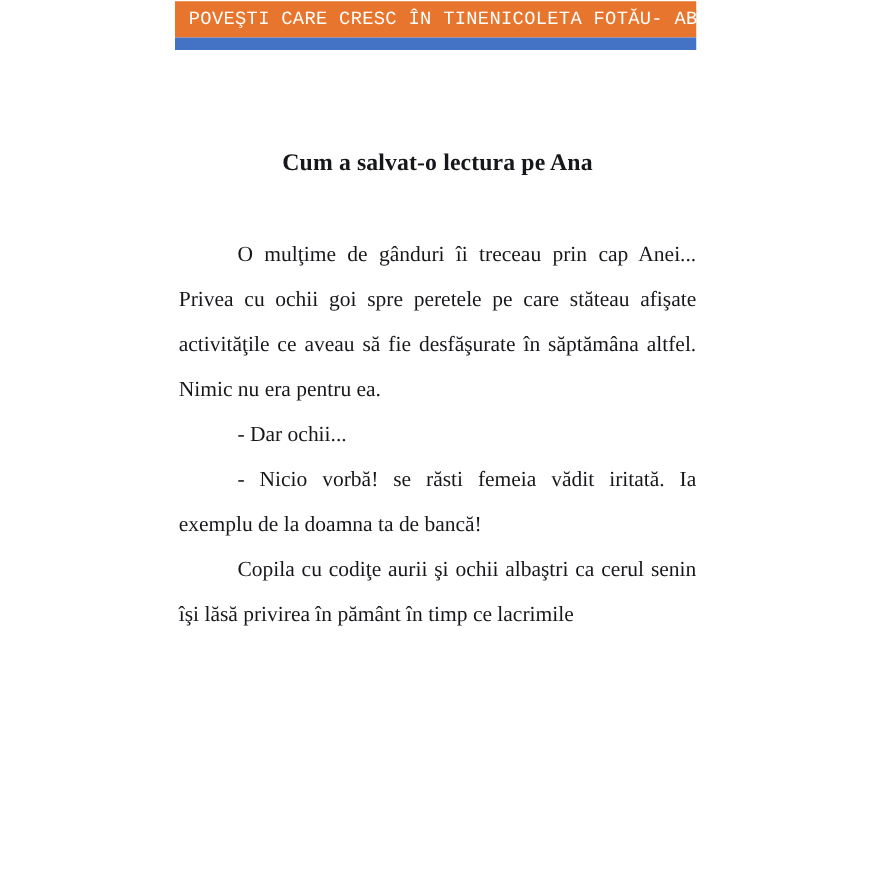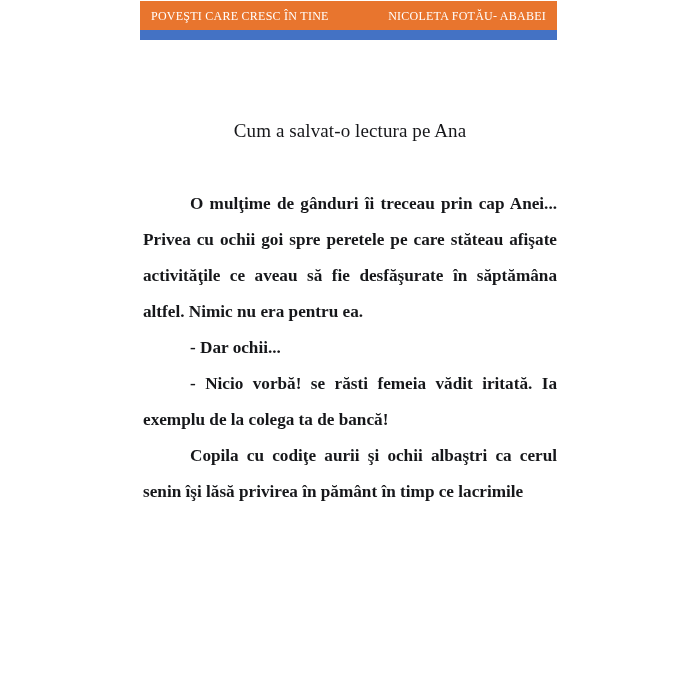--- a/index.html
+++ b/index.html
@@ -32,22 +32,22 @@
     box-sizing: border-box;
     width: 100%;
     height: 29px;
     background: #e8752e;
     display: flex;
     align-items: center;
     justify-content: space-between;
     padding: 0 11px;
   }
   .header-text {
-    font-family: Liberation Serif, serif;
-    font-size: 12px;
+    font-family: Liberation Mono, monospace;
+    font-size: 15px;
     letter-spacing: 0.25px;
     color: #ffffff;
     white-space: nowrap;
     line-height: 1;
   }
   .header-rule {
     width: 100%;
     height: 10px;
     background: #4472c4;
   }
@@ -56,40 +56,39 @@
   .content {
     position: absolute;
     left: 143px;
     top: 118px;
     width: 414px;
   }
 
   .doc-title {
     margin: 0;
     font-size: 19px;
-    font-weight: normal;
+    font-weight: bold;
     text-align: center;
     color: #16171a;
     letter-spacing: 0.1px;
     line-height: 1.35;
   }
 
   .paragraphs {
     margin-top: 42px;
   }
 
   .para {
     margin: 0 0 0 0;
     font-size: 17.2px;
     line-height: 36px;
     color: #16171a;
     text-align: justify;
     text-indent: 47px;
     hyphens: none;
-    font-weight: bold;
   }
   .para + .para {
     margin-top: 0;
   }
   .para:last-child {
     text-align-last: left;
   }
 </style>
 </head>
 <body>
@@ -104,19 +103,19 @@
     <div class="header-rule"></div>
   </div>
 
   <div class="content">
 
     <h1 class="doc-title">Cum a salvat-o lectura pe Ana</h1>
 
     <div class="paragraphs">
       <p class="para">O mulţime de gânduri îi treceau prin cap Anei... Privea cu ochii goi spre peretele pe care stăteau afişate activităţile ce aveau să fie desfăşurate în săptămâna altfel. Nimic nu era pentru ea.</p>
       <p class="para">- Dar ochii...</p>
-      <p class="para">- Nicio vorbă! se răsti femeia vădit iritată. Ia exemplu de la colega ta de bancă!</p>
+      <p class="para">- Nicio vorbă! se răsti femeia vădit iritată. Ia exemplu de la doamna ta de bancă!</p>
       <p class="para">Copila cu codiţe aurii şi ochii albaştri ca cerul senin îşi lăsă privirea în pământ în timp ce lacrimile</p>
     </div>
 
   </div>
 
 </div>
 
 </body></html>

